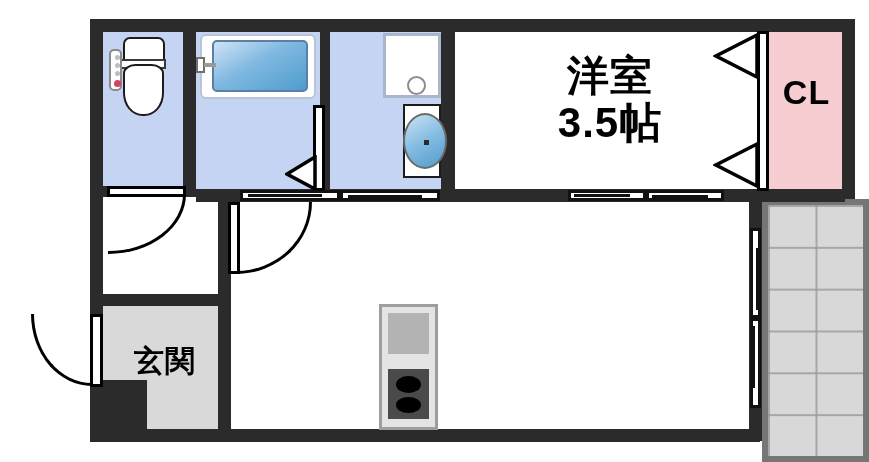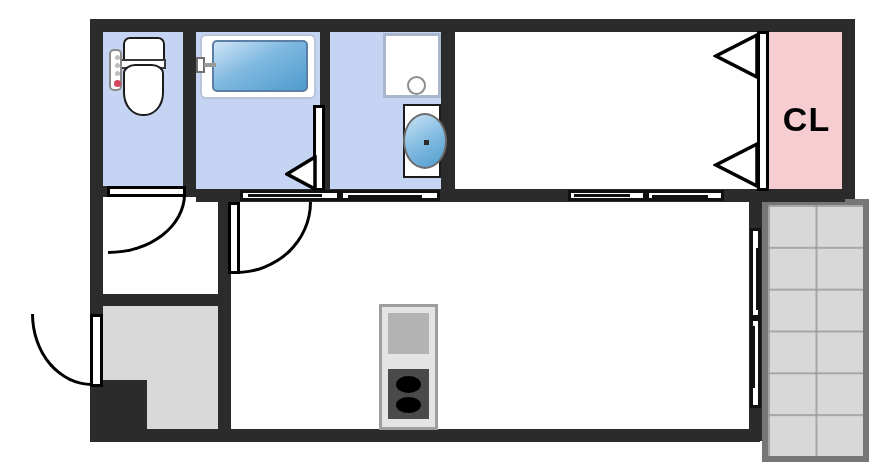--- a/index.html
+++ b/index.html
@@ -268,18 +268,21 @@
   </svg>
   <svg class="fold-arrow" width="46" height="46" viewBox="0 0 46 46" style="left:713px;top:142px;">
     <polygon points="44,2 3,23 44,44" fill="#ffffff" stroke="#000" stroke-width="3.5"></polygon>
   </svg>
 
   <div class="slide" style="left:750px;top:228px;width:11px;height:90px;"></div>
   <div class="slide" style="left:750px;top:318px;width:11px;height:90px;"></div>
   <div class="slide-line" style="left:756px;top:248px;width:2.5px;height:62px;"></div>
   <div class="slide-line" style="left:752px;top:326px;width:2.5px;height:62px;"></div>
 
-
-  <div class="label lbl-cl" style="left:768px;top:100px;width:77px;">CL</div>
-
-
+  <div class="label lbl-youshitsu" style="left:475px;top:52px;width:270px;">洋室
+3.5帖</div>
+
+  <div class="label lbl-cl" style="left:768px;top:73px;width:77px;">CL</div>
+
+
+  <div class="label lbl-genkan" style="left:110px;top:344px;width:110px;">玄関</div>
 
 </div>
 
 </body></html>

